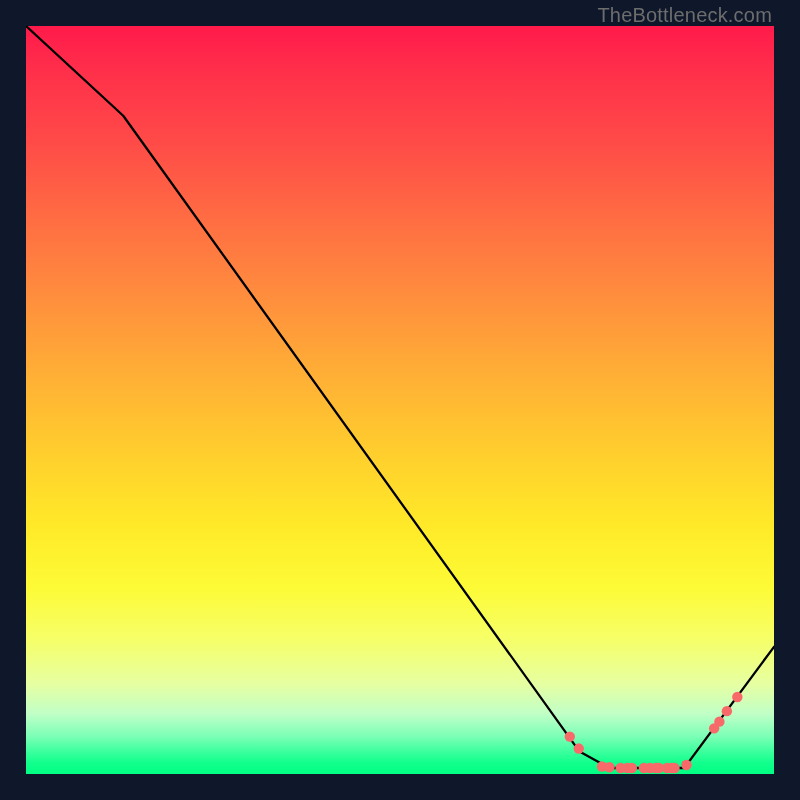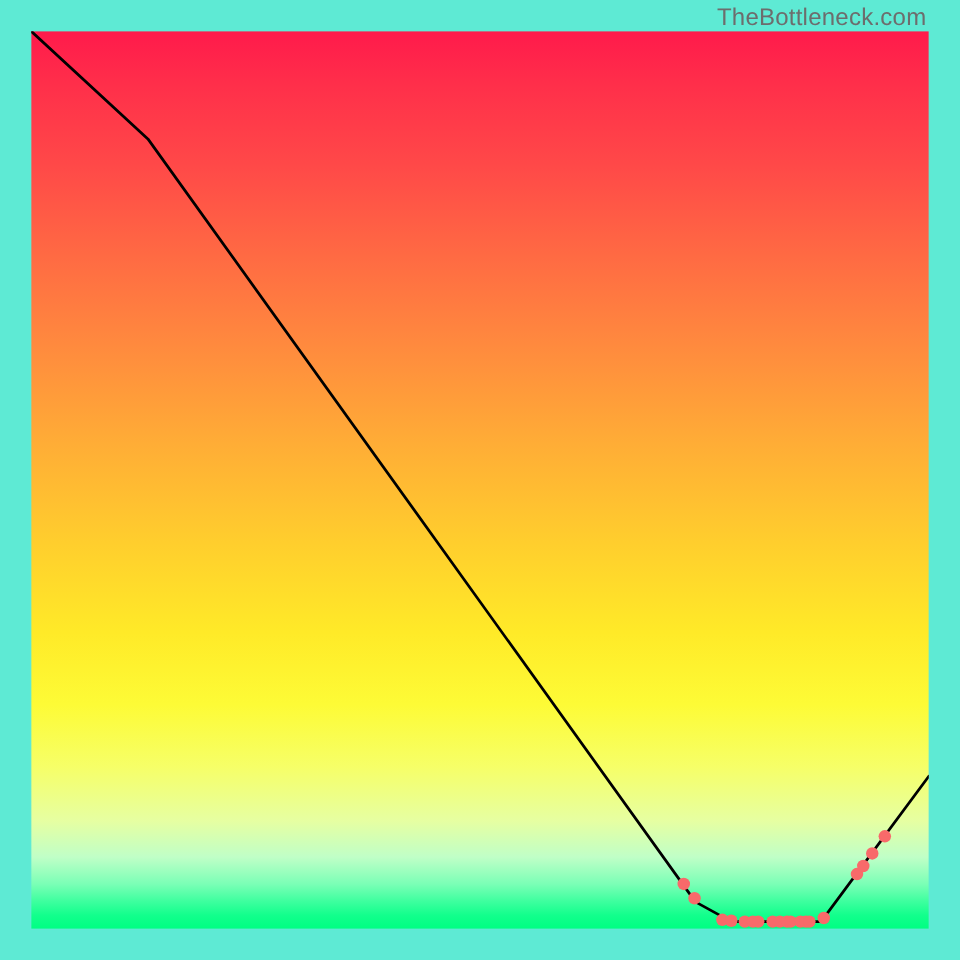--- a/index.html
+++ b/index.html
@@ -11,21 +11,21 @@
     overflow: hidden;
     position: relative;
     font-family: Arial, Helvetica, sans-serif;
   }
   .frame {
     position: absolute;
     top: 0;
     left: 0;
     width: 800px;
     height: 800px;
-    background: #5eead4;
+    background: #0f172a;
   }
   .plot-area {
     position: absolute;
     top: 26px;
     left: 26px;
     width: 748px;
     height: 748px;
     overflow: hidden;
   }
   .gradient {

